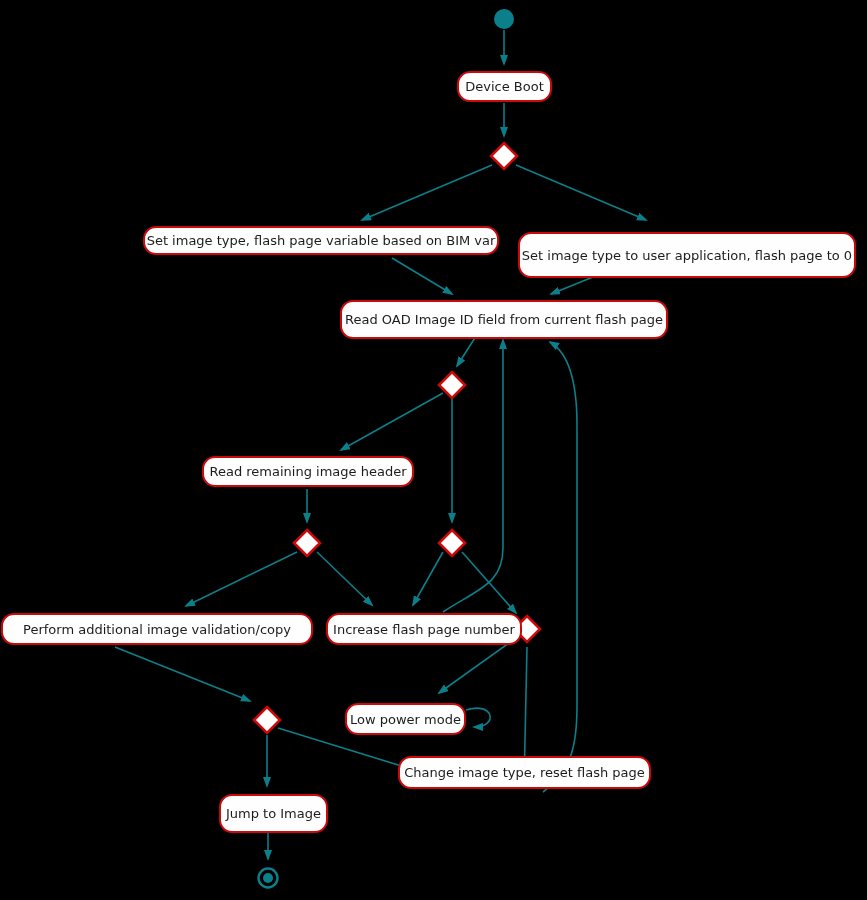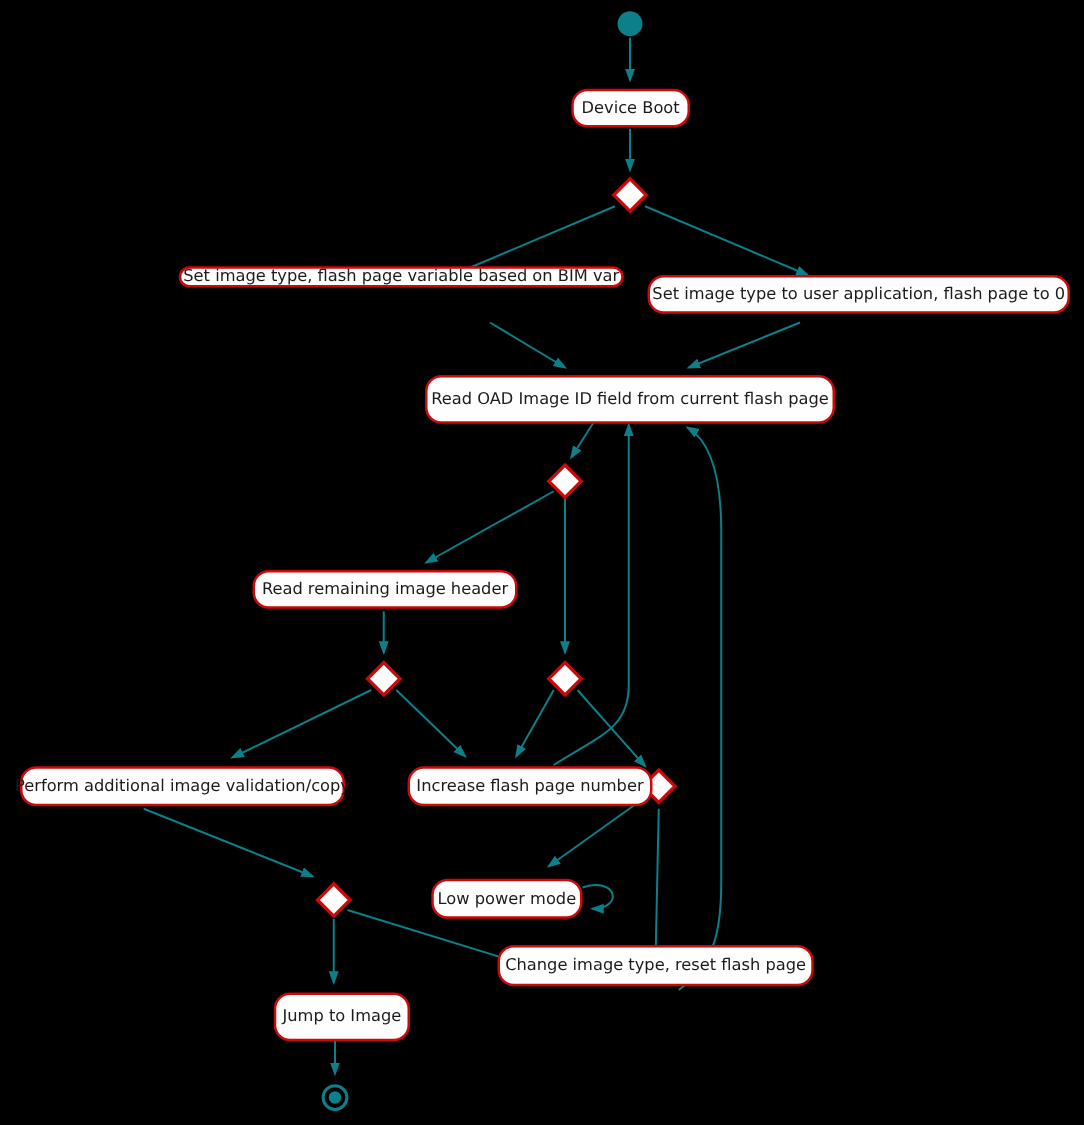--- a/index.html
+++ b/index.html
@@ -94,37 +94,37 @@
 
     <circle class="terminal-fill" cx="504" cy="19" r="10"></circle>
     <circle class="terminal-ring" cx="268" cy="878" r="9.5"></circle>
     <circle class="terminal-fill" cx="268" cy="878" r="5"></circle>
   </svg>
 
   <div class="activity" style="left:457px; top:71px; width:95px; height:31px;">
     <span>Device Boot</span>
   </div>
 
-  <div class="activity" style="left:143px; top:213px; width:356px; height:17px;">
+  <div class="activity" style="left:143px; top:226px; width:356px; height:29px;">
     <span>Set image type, flash page variable based on BIM var</span>
   </div>
 
-  <div class="activity" style="left:518px; top:220px; width:338px; height:31px;">
+  <div class="activity" style="left:518px; top:232px; width:338px; height:46px;">
     <span>Set image type to user application, flash page to 0</span>
   </div>
 
   <div class="activity" style="left:340px; top:300px; width:328px; height:39px;">
     <span>Read OAD Image ID field from current flash page</span>
   </div>
 
   <div class="activity" style="left:202px; top:456px; width:212px; height:31px;">
     <span>Read remaining image header</span>
   </div>
 
-  <div class="activity" style="left:16px; top:613px; width:260px; height:32px;">
+  <div class="activity" style="left:1px; top:613px; width:312px; height:32px;">
     <span>Perform additional image validation/copy</span>
   </div>
 
   <div class="activity" style="left:302px; top:613px; width:196px; height:32px;margin-left:24px;">
     <span>Increase flash page number</span>
   </div>
 
   <div class="activity" style="left:345px; top:703px; width:121px; height:32px;">
     <span>Low power mode</span>
   </div>

